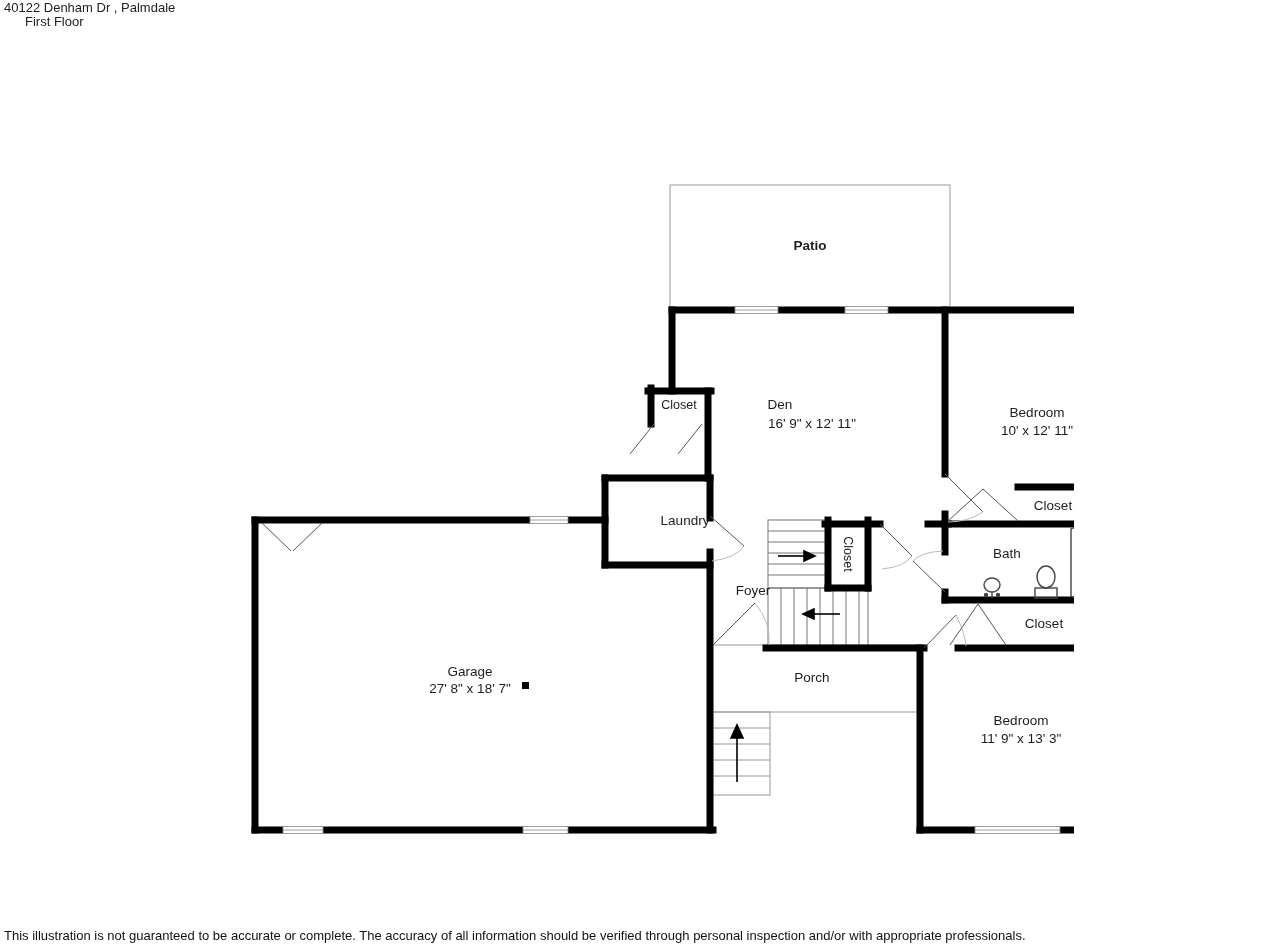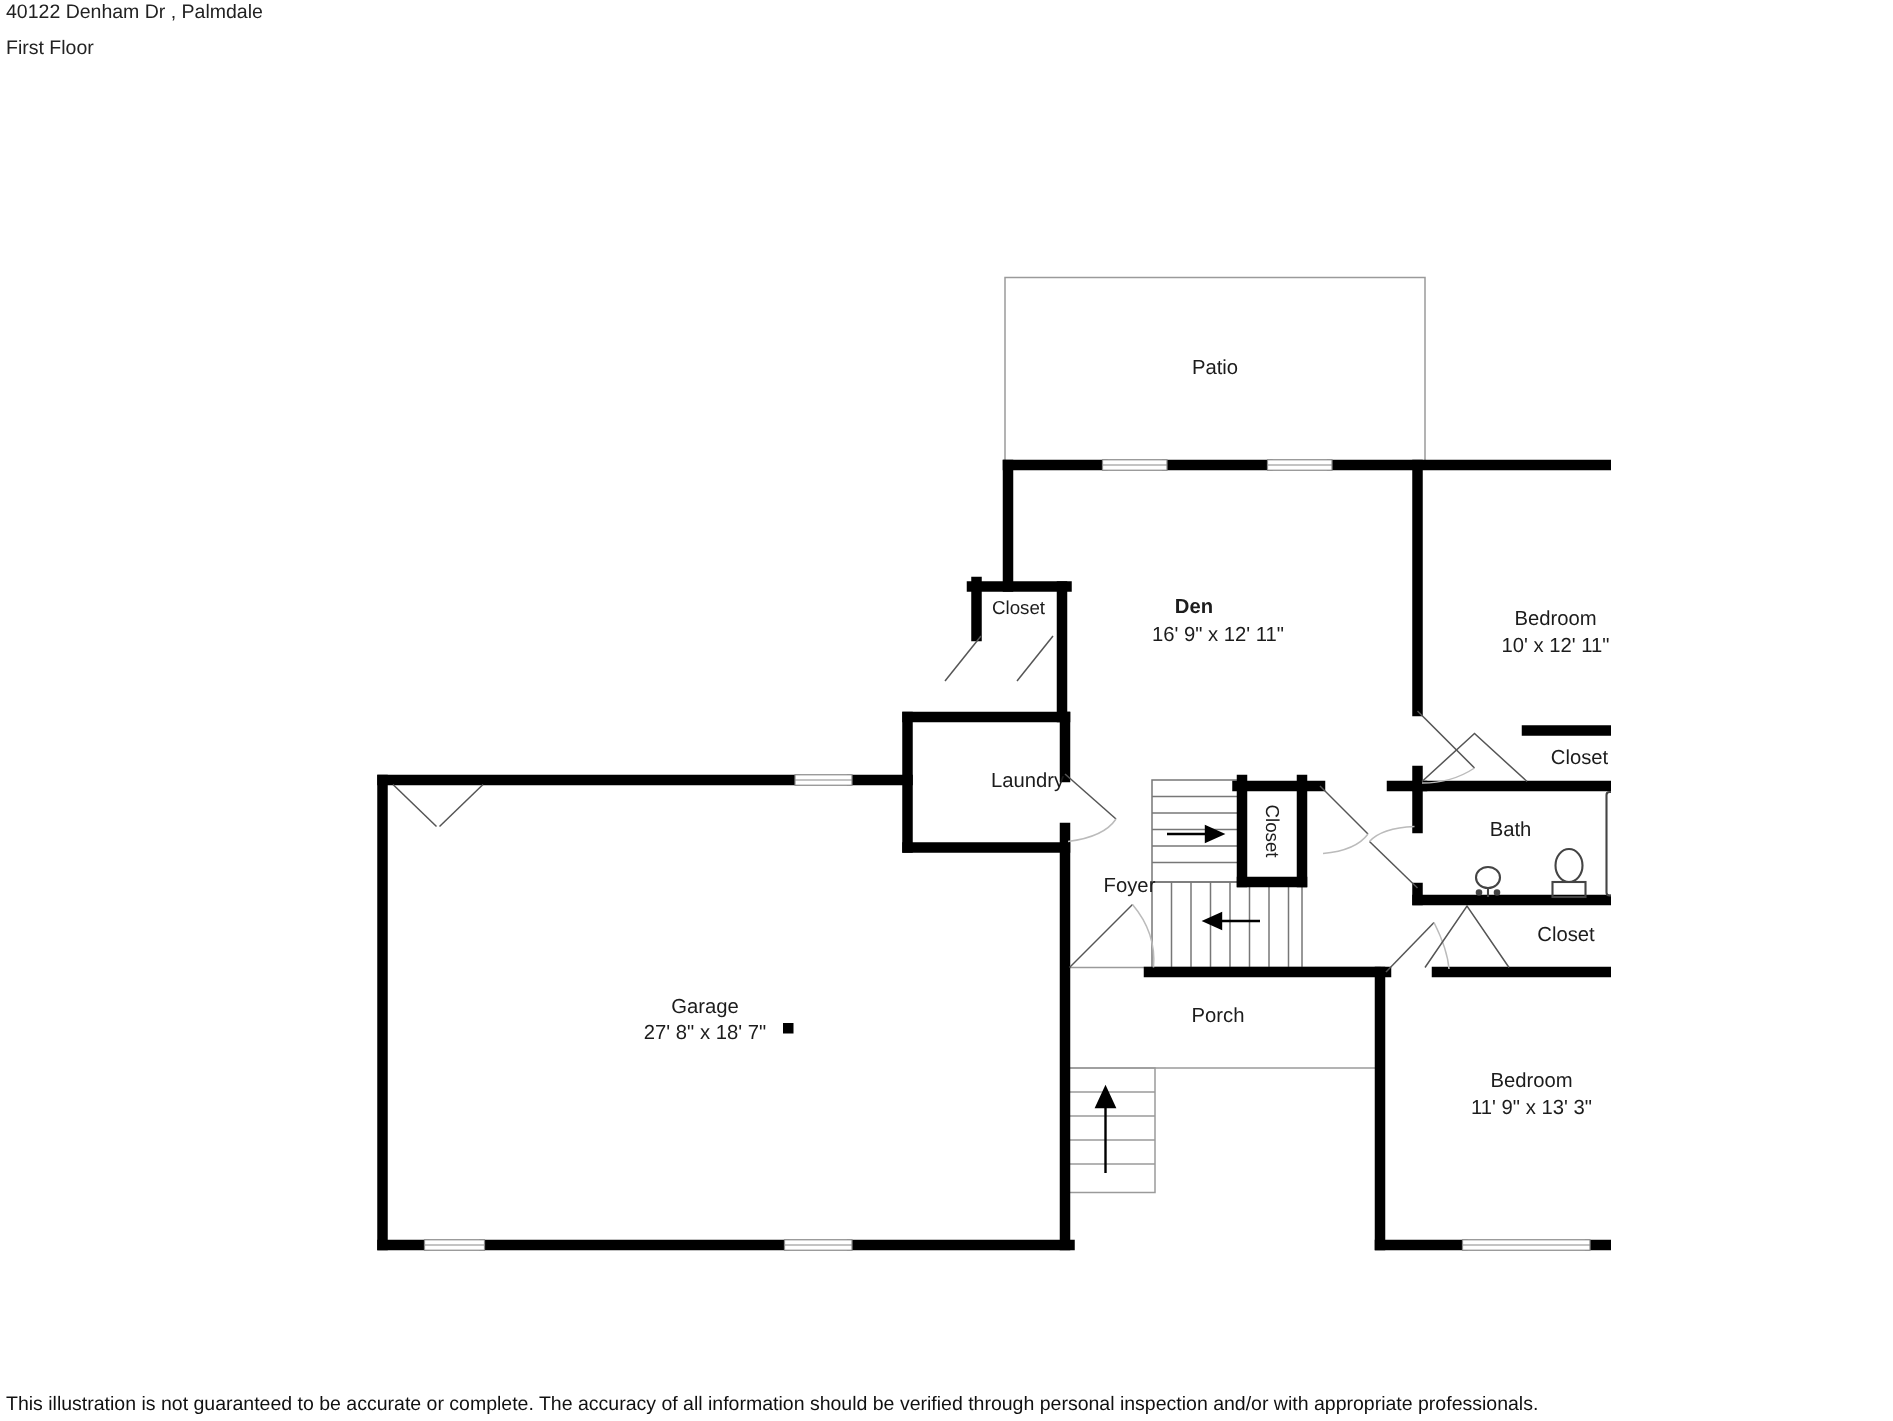--- a/index.html
+++ b/index.html
@@ -2,21 +2,21 @@
 <html><head>
 <meta charset="utf-8">
 <style>
   html,body{margin:0;padding:0;background:#fff;}
   .page{
     position:relative;width:1074px;height:947px;background:#fff;overflow:hidden;
     font-family:"Liberation Sans", sans-serif;color:#1a1a1a;
   }
   .hdr{position:absolute;left:4px;font-size:13px;color:#222;white-space:nowrap;}
   .addr{top:0px;}
-  .floor{top:24px;}
+  .floor{top:14px;margin-left:21px;}
   .lbl{
     position:absolute;transform:translate(-50%,-50%);
     font-size:13.5px;color:#1c1c1c;text-align:center;white-space:nowrap;line-height:1.25;
   }
   .small{font-size:12.5px;}
   .vert{
     position:absolute;transform:translate(-50%,-50%);
     writing-mode:vertical-rl;font-size:12.5px;color:#1c1c1c;white-space:nowrap;
   }
   .colmark{position:absolute;width:7px;height:7px;background:#000;}
@@ -182,23 +182,23 @@
     <g stroke="#000" stroke-width="1.6" fill="#000">
       <line x1="778" y1="556" x2="804" y2="556"></line>
       <polygon points="804,551 815,556 804,561"></polygon>
       <line x1="840" y1="614" x2="814" y2="614"></line>
       <polygon points="814,609 803,614 814,619"></polygon>
       <line x1="737" y1="782" x2="737" y2="737"></line>
       <polygon points="731,738 737,725 743,738"></polygon>
     </g>
   </svg>
 
-  <div class="lbl" style="left:810px;top:246px;"><span>Patio</span></div>
-
-  <div class="lbl" style="left:796px;top:405px;font-weight:bold;"><span>Den</span></div>
+  <div class="lbl" style="left:810px;top:246px;font-weight:bold;"><span>Patio</span></div>
+
+  <div class="lbl" style="left:780px;top:405px;"><span>Den</span></div>
   <div class="lbl" style="left:812px;top:424px;"><span>16' 9" x 12' 11"</span></div>
 
   <div class="lbl" style="left:1037px;top:413px;"><span>Bedroom</span></div>
   <div class="lbl" style="left:1037px;top:431px;"><span>10' x 12' 11"</span></div>
 
   <div class="lbl small" style="left:679px;top:406px;"><span>Closet</span></div>
 
   <div class="lbl" style="left:685px;top:521px;"><span>Laundry</span></div>
 
   <div class="lbl" style="left:740px;top:591px;padding-left:26px;"><span>Foyer</span></div>

